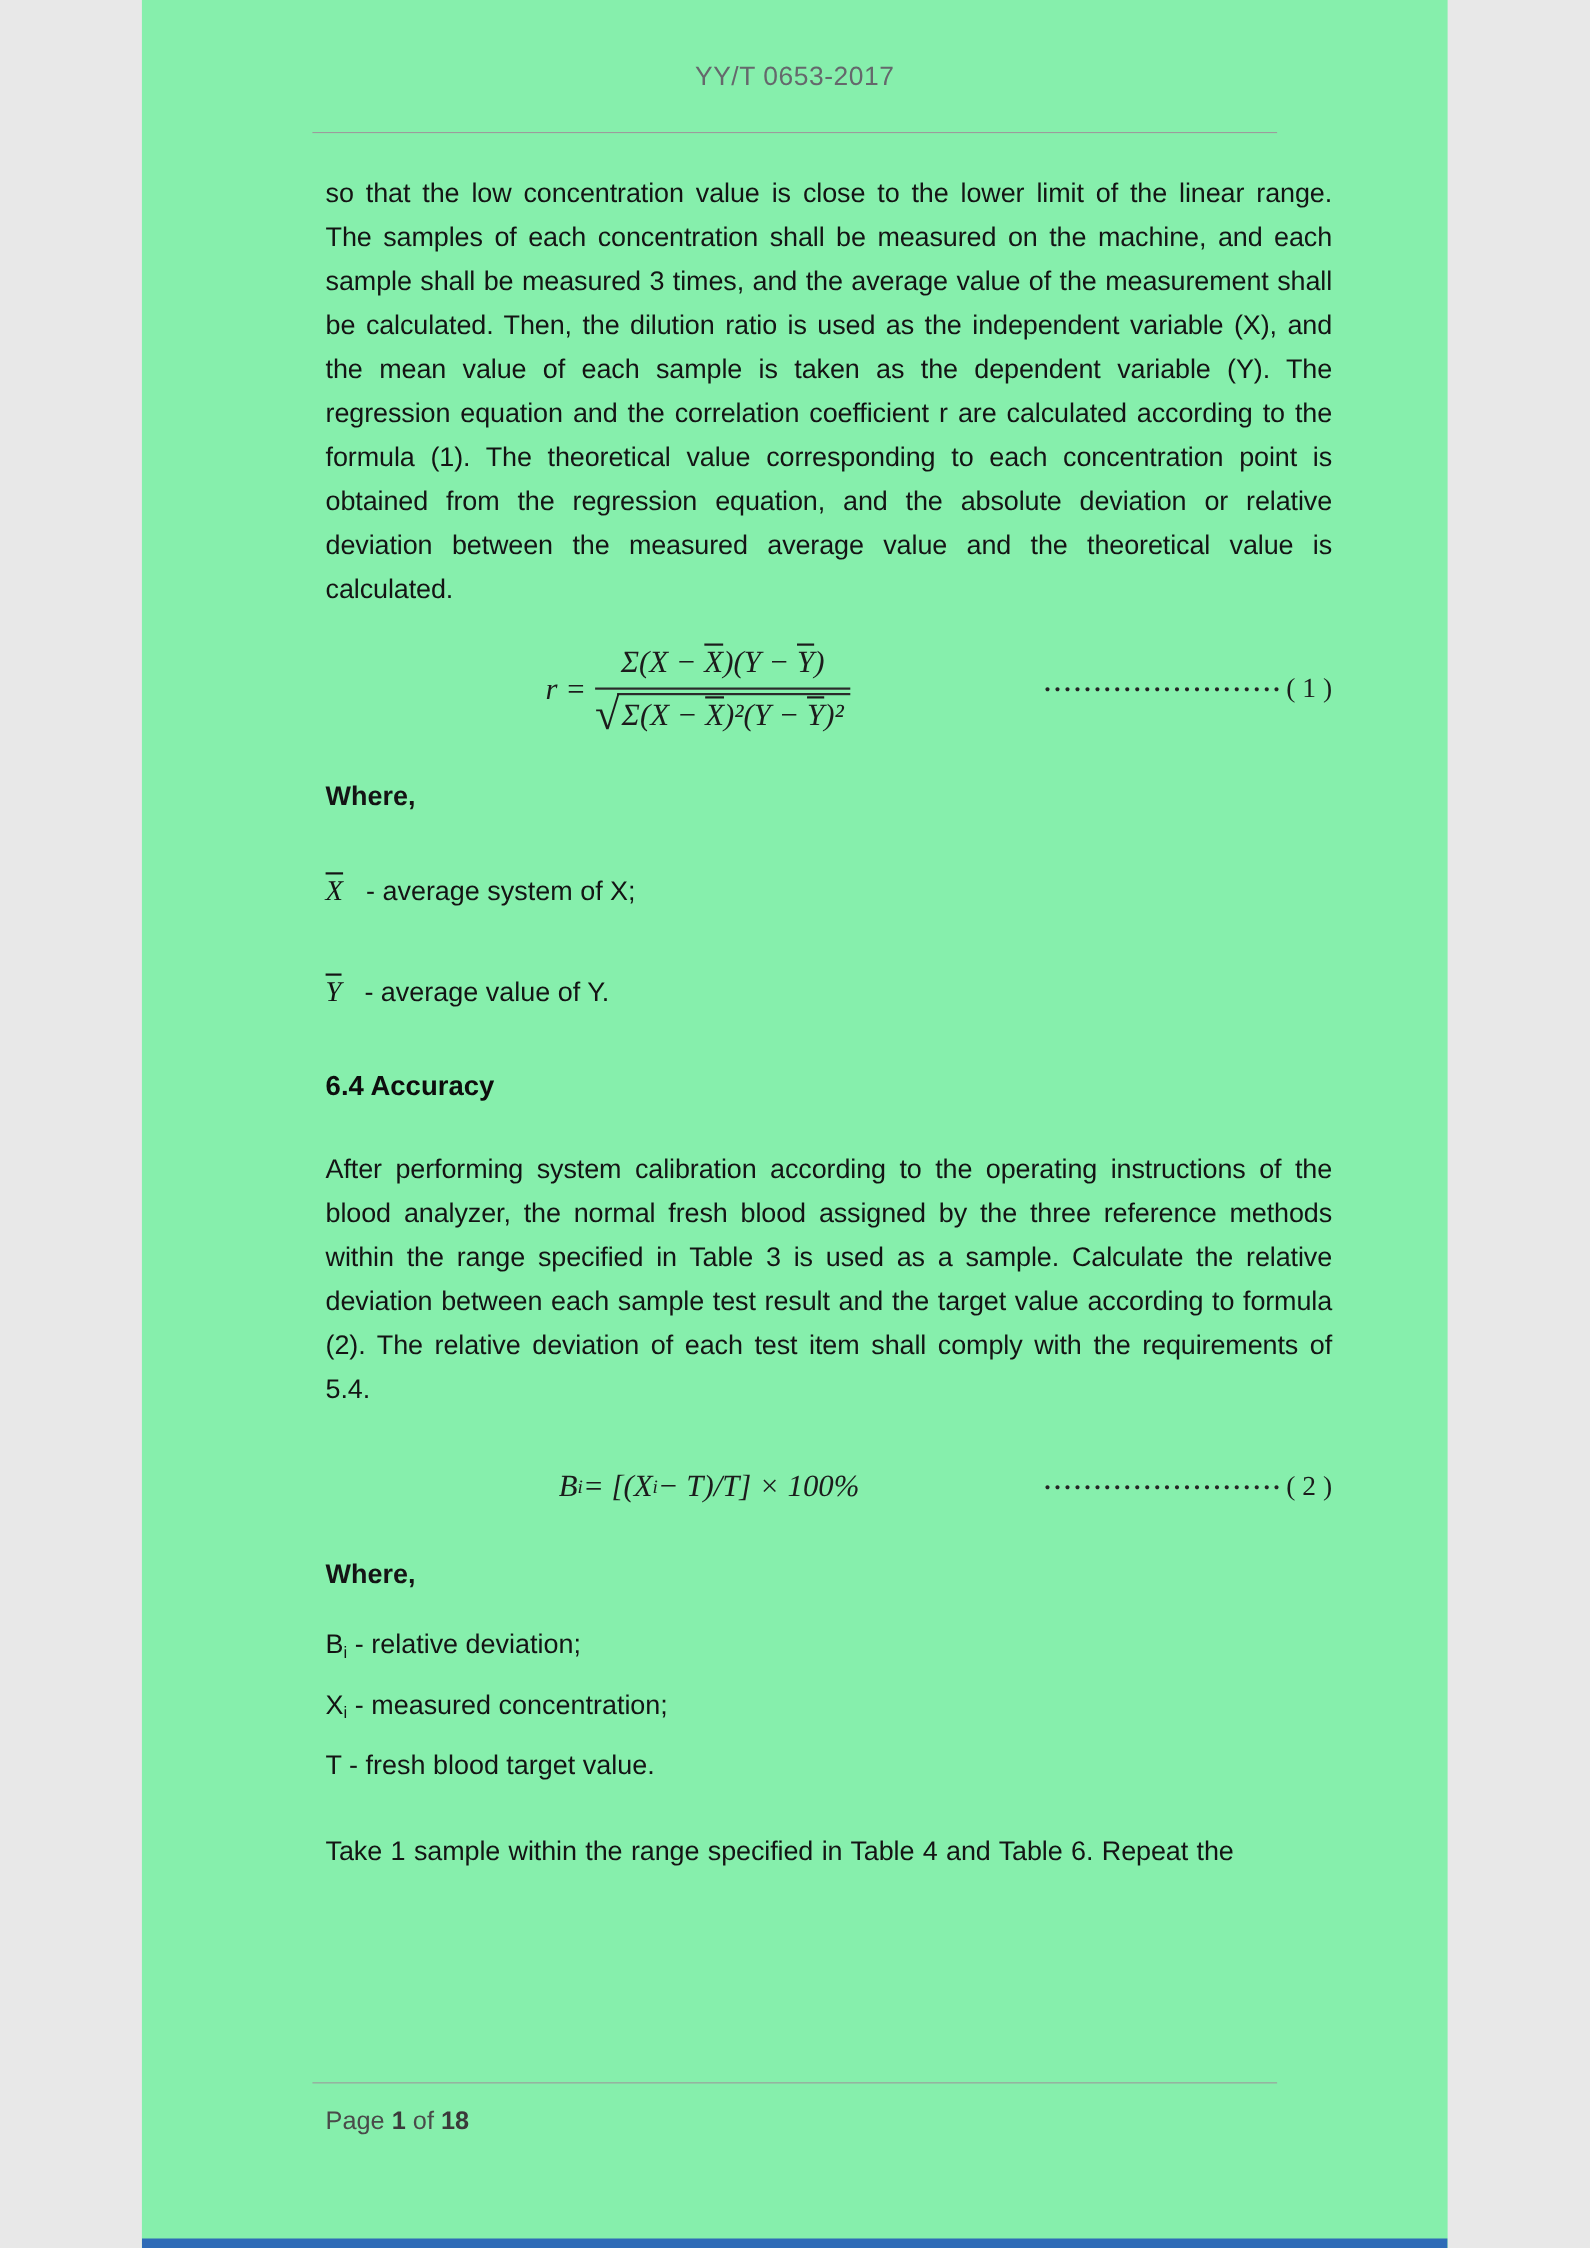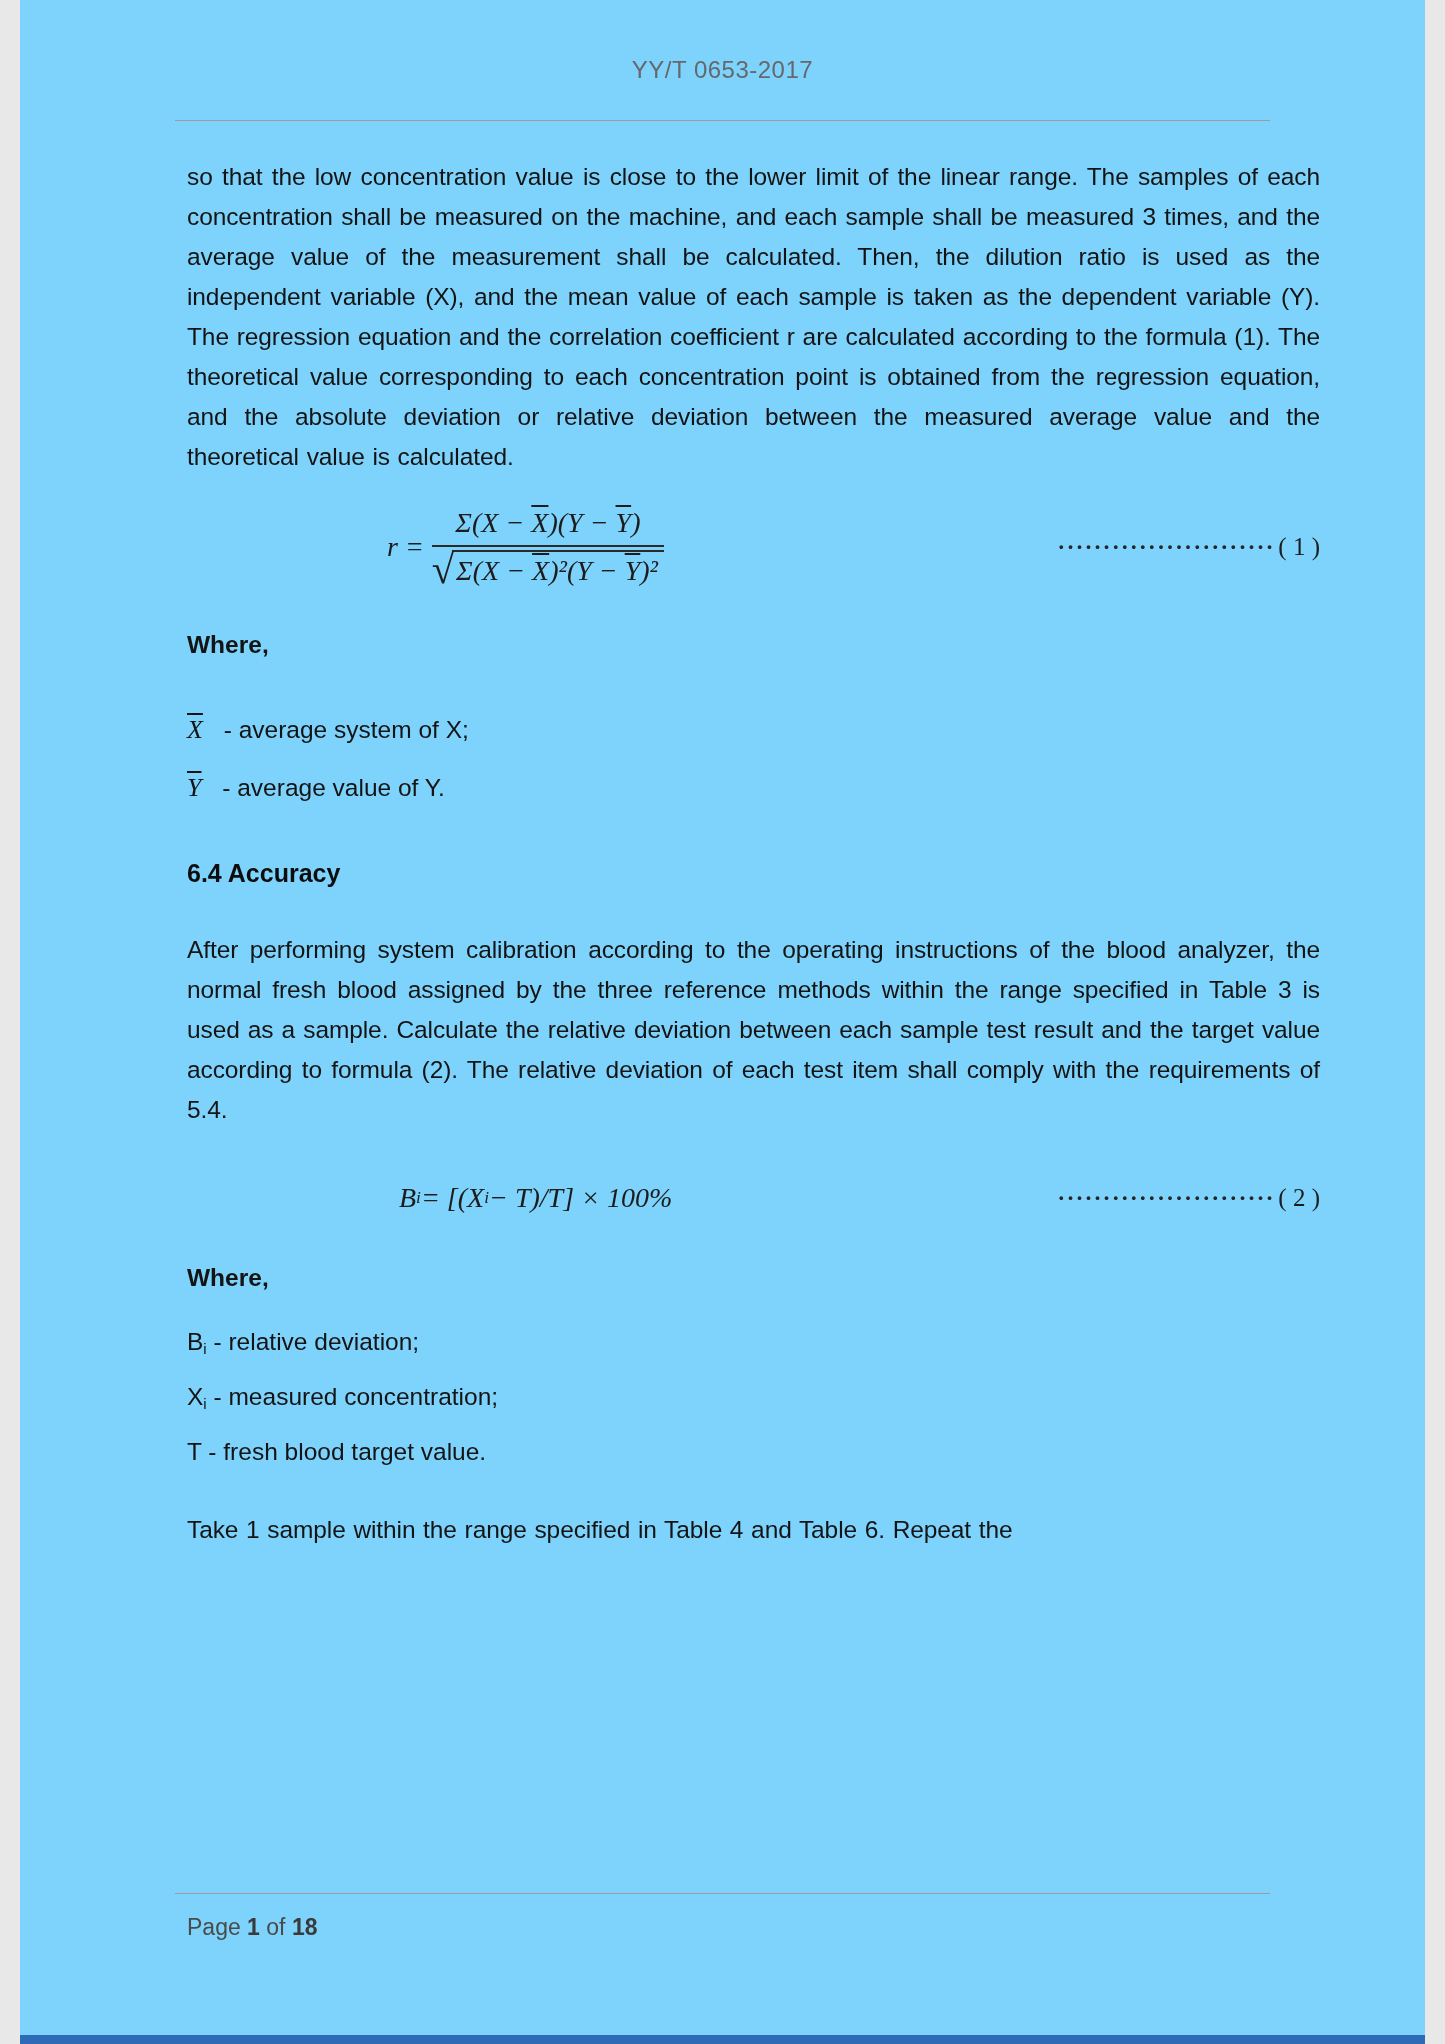--- a/index.html
+++ b/index.html
@@ -1,22 +1,22 @@
 <!DOCTYPE html>
 <html><head>
 <meta charset="utf-8">
 <style>
   * { margin: 0; padding: 0; box-sizing: border-box; }
   html, body { background: #e8e8e8; }
   .page {
     position: relative;
-    width: 1405px;
+    width: 1187px;
     height: 2044px;
     margin: 0 auto;
-    background: #7dd3fc;
+    background: #86efac;
     font-family: "Liberation Sans", "DejaVu Sans", sans-serif;
     color: #141414;
     overflow: hidden;
   }
   .page-header {
     padding-top: 56px;
     text-align: center;
     font-size: 24px;
     color: #65686c;
     letter-spacing: 0.5px;
@@ -110,21 +110,21 @@
     font-size: 25px;
     color: #1c1c1c;
     margin-left: 2px;
   }
 
   
   .where-title { font-size: 24.5px; margin-top: 44px; font-weight: bold; }
   .def-row { font-size: 24.5px; }
   .def-r    { margin-top: 46px; }
   .def-xbar { margin-top: 56px; }
-  .def-ybar { margin-top: 28px; }
+  .def-ybar { margin-top: 62px; }
   .mathsym {
     font-family: "Liberation Serif", "DejaVu Serif", serif;
     font-style: italic;
     font-size: 26px;
   }
   .def-gap { margin-right: 14px; }
   .where2-title { margin-top: 50px; }
   .def-b { margin-top: 36px; }
   .def-xi { margin-top: 26px; }
   .def-t { margin-top: 26px; }

